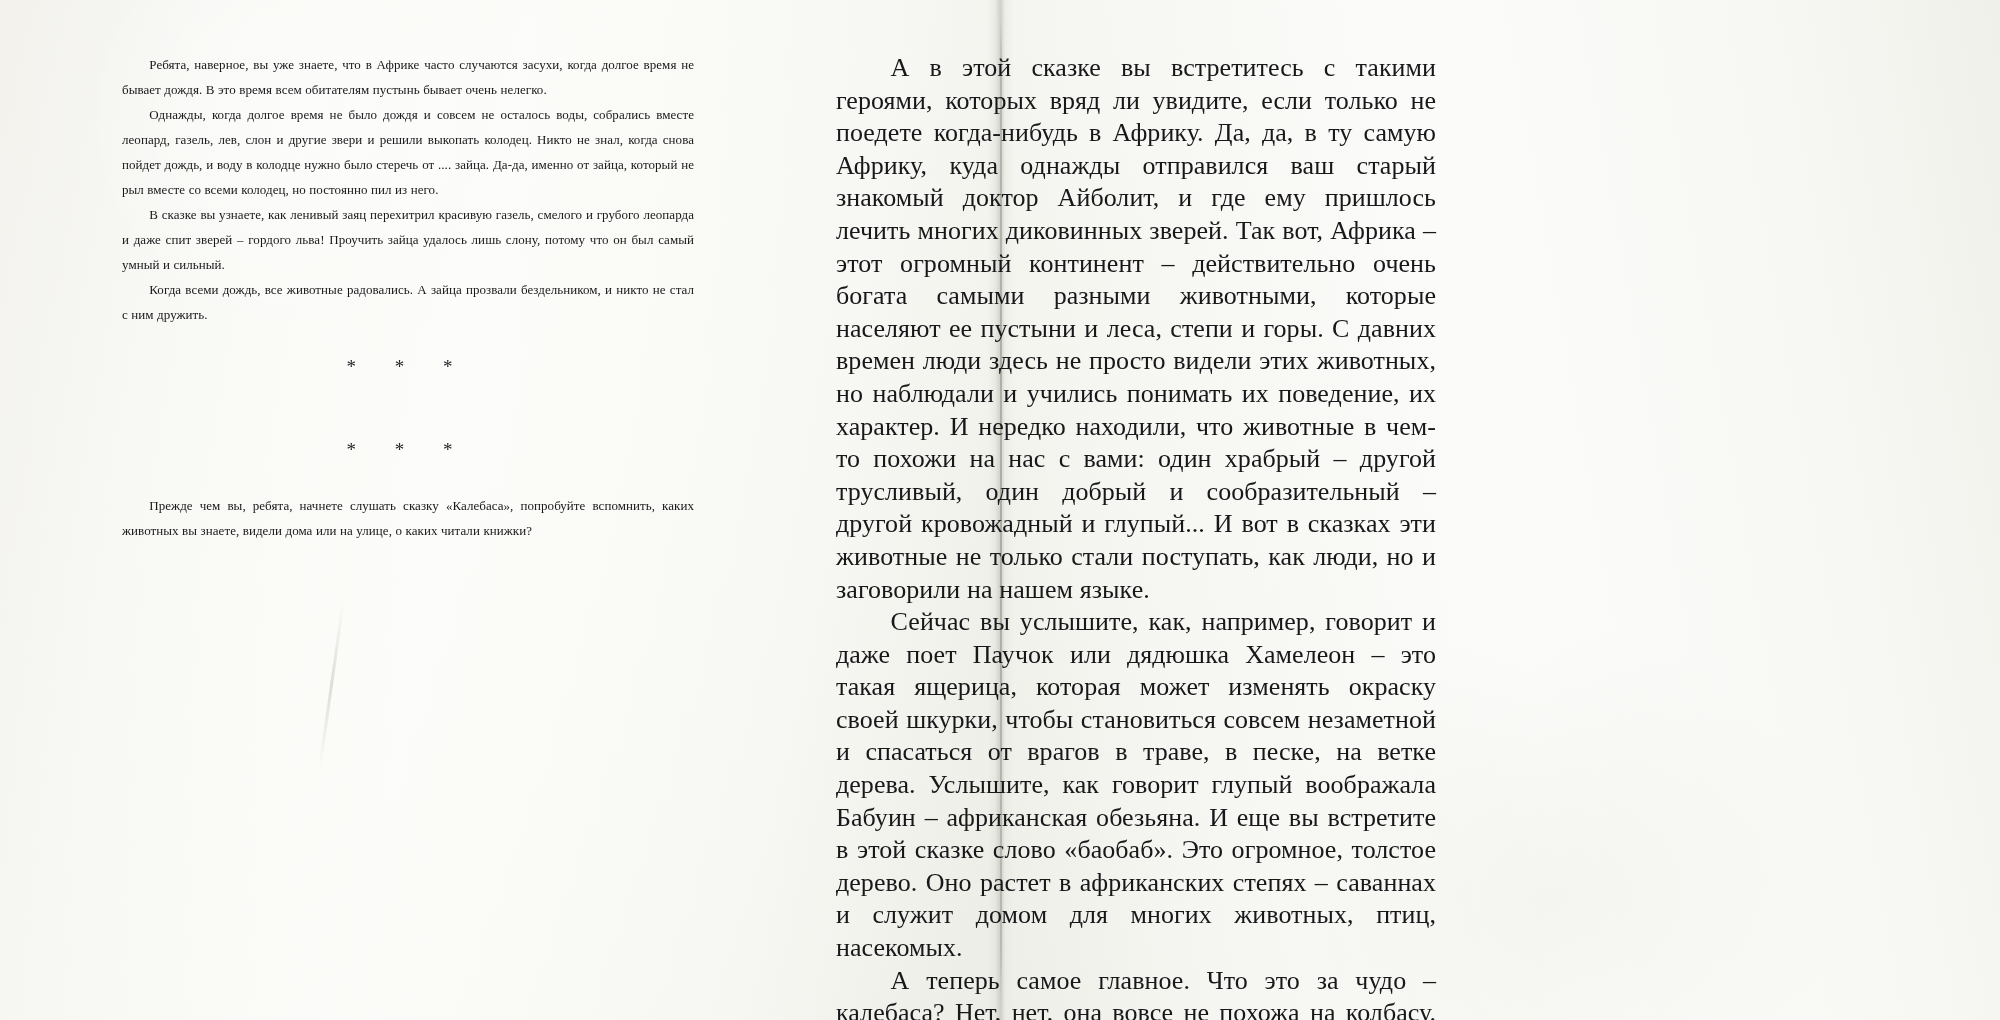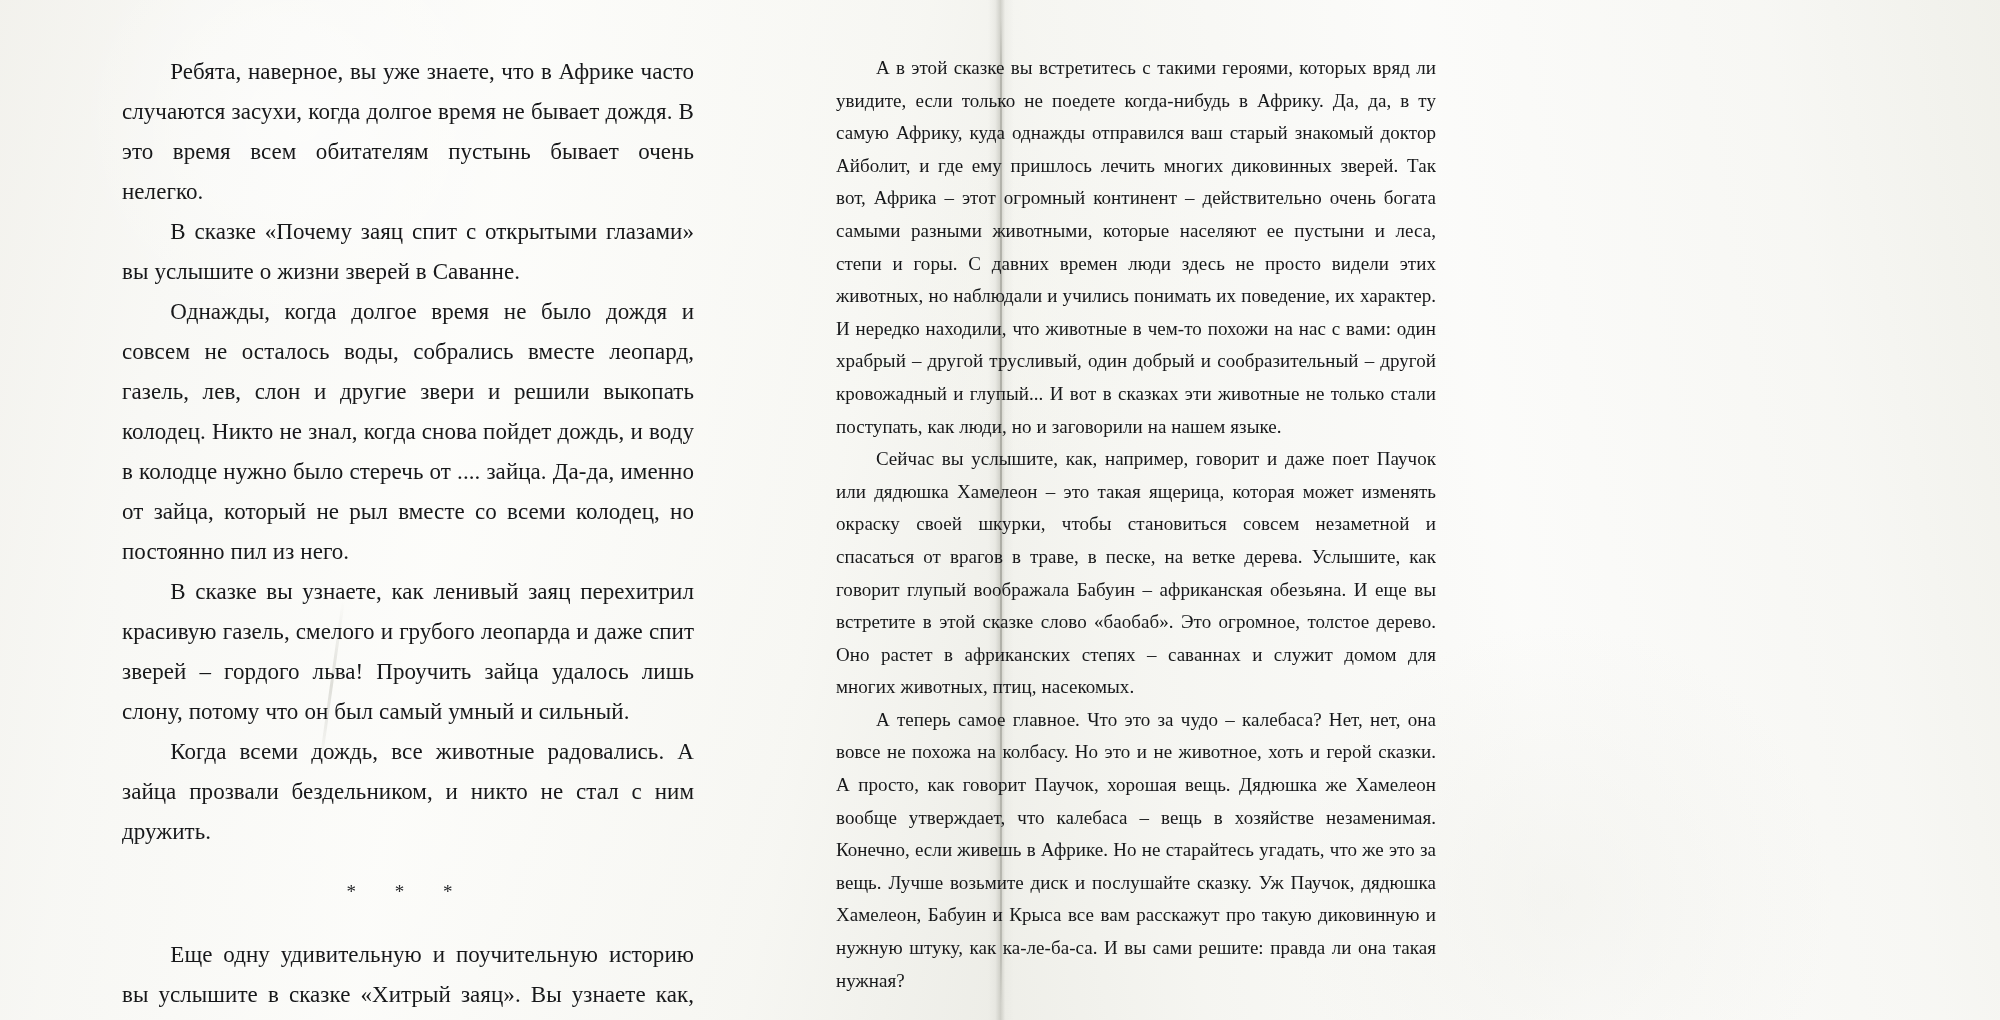--- a/index.html
+++ b/index.html
@@ -94,28 +94,28 @@
   .column-right {
     left: 836px;
     top: 52px;
     width: 600px;
   }
 
   p.para {
     margin: 0;
     text-indent: 2.1em;
     text-align: justify;
-    font-size: 23px;
-    line-height: 40px;
+    font-size: 13px;
+    line-height: 25px;
     letter-spacing: .05px;
     word-spacing: .2px;
     -webkit-font-smoothing: antialiased;
   }
   .column-right p.para {
-    font-size: 19px;
+    font-size: 26px;
     line-height: 32.6px;
   }
   p.para.last-line-natural {
     text-align-last: left;
   }
 
   .separator {
     margin: 0;
     text-align: center;
     font-size: 19px;
@@ -140,30 +140,28 @@
 
   <div class="paper-tint-a"></div>
   <div class="paper-tint-b"></div>
   <div class="paper-tint-c"></div>
   <div class="gutter"></div>
   <div class="gutter-line"></div>
   <div class="crease"></div>
 
   <div class="column column-left">
     <p class="para">Ребята, наверное, вы уже знаете, что в Африке часто случаются засухи, когда долгое время не бывает дождя. В это время всем обитателям пустынь бывает очень нелегко.</p>
-    <p class="para">В сказке «Почему заяц спит с открытыми глазами» вы услышите о жизни зверей в  Саванне.</p>
     <p class="para">Однажды, когда долгое время не было дождя и совсем не осталось воды, собрались вместе  леопард, газель, лев, слон и другие звери и решили выкопать колодец. Никто не знал, когда снова пойдет дождь, и воду в колодце нужно было стеречь от .... зайца. Да-да, именно от зайца, который не рыл вместе со всеми колодец, но постоянно пил из него.</p>
     <p class="para">В сказке вы узнаете, как ленивый заяц перехитрил красивую газель, смелого и грубого леопарда и даже спит зверей – гордого льва! Проучить зайца удалось лишь слону, потому что он был самый умный и сильный.</p>
     <p class="para">Когда всеми дождь, все животные радовались. А  зайца прозвали бездельником, и никто не стал с ним дружить.</p>
 
     <div class="sep-gap-top"></div>
     <p class="separator">*  *  *</p>
     <div class="sep-gap-bottom"></div>
 
-    <p class="para">Еще одну удивительную и поучительную историю вы услышите в сказке «Хитрый заяц». Вы узнаете как, кого и зачем перехитрил заяц, а еще поразмышляете о том, что важнее: сила или хитрость?</p>
 
     <div class="sep-gap-top"></div>
     <p class="separator">*  *  *</p>
     <div class="sep-gap-bottom"></div>
 
     <p class="para">Прежде чем вы, ребята, начнете слушать сказку «Калебаса», попробуйте вспомнить, каких животных вы знаете, видели дома или на улице, о каких читали книжки?</p>
   </div>
 
   <div class="column column-right">
     <p class="para">А в этой сказке вы встретитесь с такими героями, которых вряд ли увидите, если только не поедете когда-нибудь в Африку. Да, да, в ту самую Африку, куда однажды отправился ваш старый знакомый доктор Айболит, и где ему пришлось лечить многих диковинных зверей. Так вот, Африка – этот огромный континент – действительно очень богата самыми разными животными, которые населяют ее пустыни и леса, степи и горы. С давних времен люди здесь не просто видели этих животных, но наблюдали и учились понимать их поведение, их характер. И нередко находили, что животные в чем-то похожи на нас с вами: один храбрый – другой трусливый, один добрый и сообразительный – другой кровожадный и глупый... И вот в сказках эти животные не только стали поступать, как люди, но и заговорили на нашем языке.</p>

